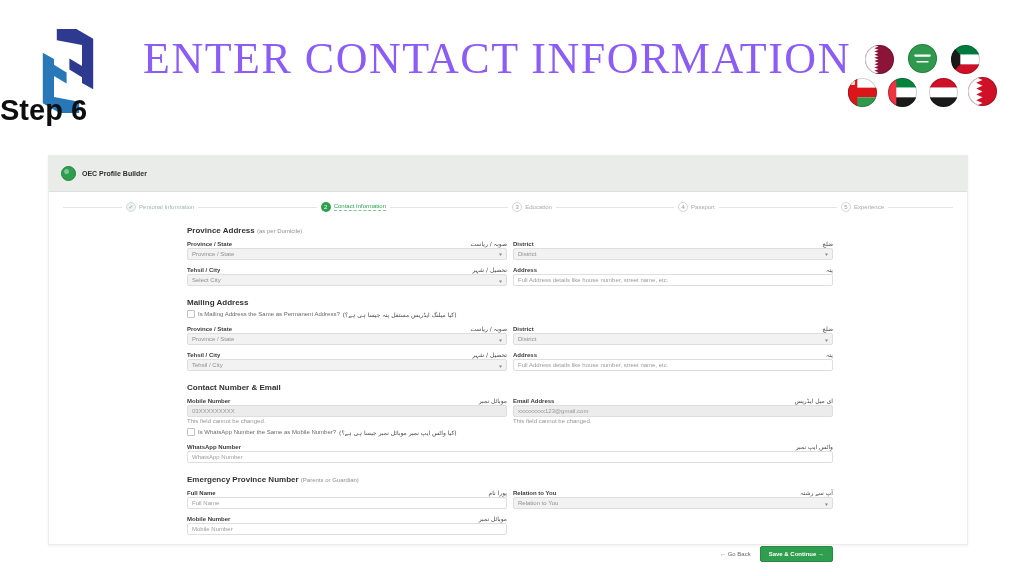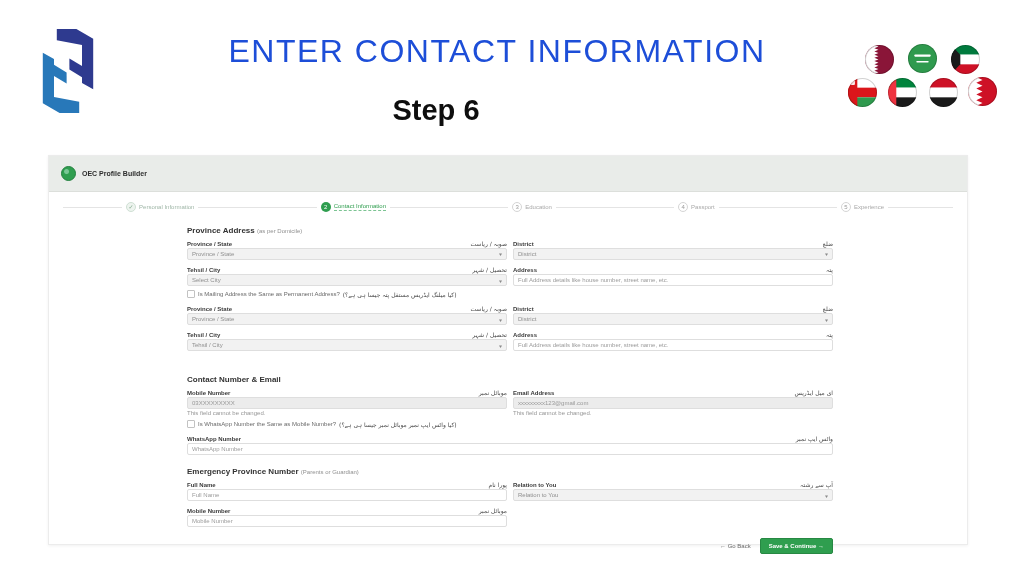--- a/index.html
+++ b/index.html
@@ -4,25 +4,25 @@
 <style>
   html,body{margin:0;padding:0;}
   body{
     width:1024px;height:576px;position:relative;overflow:hidden;
     background:#ffffff;font-family:"Liberation Sans",sans-serif;
   }
   
   .logo{position:absolute;left:33px;top:26px;}
   .slide-title{
     position:absolute;top:33px;left:120px;right:150px;text-align:center;
-    font-family:Liberation Sans, sans-serif;font-size:32px;color:#1d4ed8;
+    font-family:Liberation Serif, serif;font-size:44px;color:#8b5cf6;
     letter-spacing:1.5px;font-weight:400;white-space:nowrap;
   }
   .slide-subtitle{
-    position:absolute;top:94px;left:0;width:872px;text-align:center;
+    position:absolute;top:94px;left:0;width:872px;text-align:left;
     font-size:29px;font-weight:bold;color:#0e0e0e;
   }
   .flag{position:absolute;width:29px;height:29px;}
   
   .card{
     position:absolute;left:48px;top:155px;width:920px;height:390px;
     background:#fff;border:1px solid #ececec;box-sizing:border-box;
     box-shadow:0 1px 3px rgba(0,0,0,.06);
   }
   .card-header{
@@ -280,20 +280,21 @@
       </div>
       <div class="col">
         <div class="label-row">
           <span class="lbl">Address</span>
           <span class="urdu">پتہ</span>
         </div>
         <input class="input" placeholder="Full Address details like house number, street name, etc." style="">
       </div>
     </div>
 
+    <div class="sec-title" style="margin-top:12px">Mailing Address</div>
     <div class="chk-row">
       <span class="chk"></span>
       <span>Is Mailing Address the Same as Permanent Address?</span>
       <span class="urdu">(کیا میلنگ ایڈریس مستقل پتہ جیسا ہی ہے؟)</span>
     </div>
     <div class="frow">
       <div class="col">
         <div class="label-row">
           <span class="lbl">Province / State</span>
           <span class="urdu">صوبہ / ریاست</span>
@@ -327,21 +328,21 @@
       </div>
       <div class="col">
         <div class="label-row">
           <span class="lbl">Address</span>
           <span class="urdu">پتہ</span>
         </div>
         <input class="input" placeholder="Full Address details like house number, street name, etc." style="">
       </div>
     </div>
 
-    <div class="sec-title" style="margin-top:24px">Contact Number &amp; Email</div>
+    <div class="sec-title" style="margin-top:12px">Contact Number &amp; Email</div>
     <div class="frow">
       <div class="col">
         <div class="label-row">
           <span class="lbl">Mobile Number</span>
           <span class="urdu">موبائل نمبر</span>
         </div>
         <input class="input" disabled="" value="03XXXXXXXXX" style="">
         <div class="note">This field cannot be changed.</div>
       </div>
       <div class="col">

